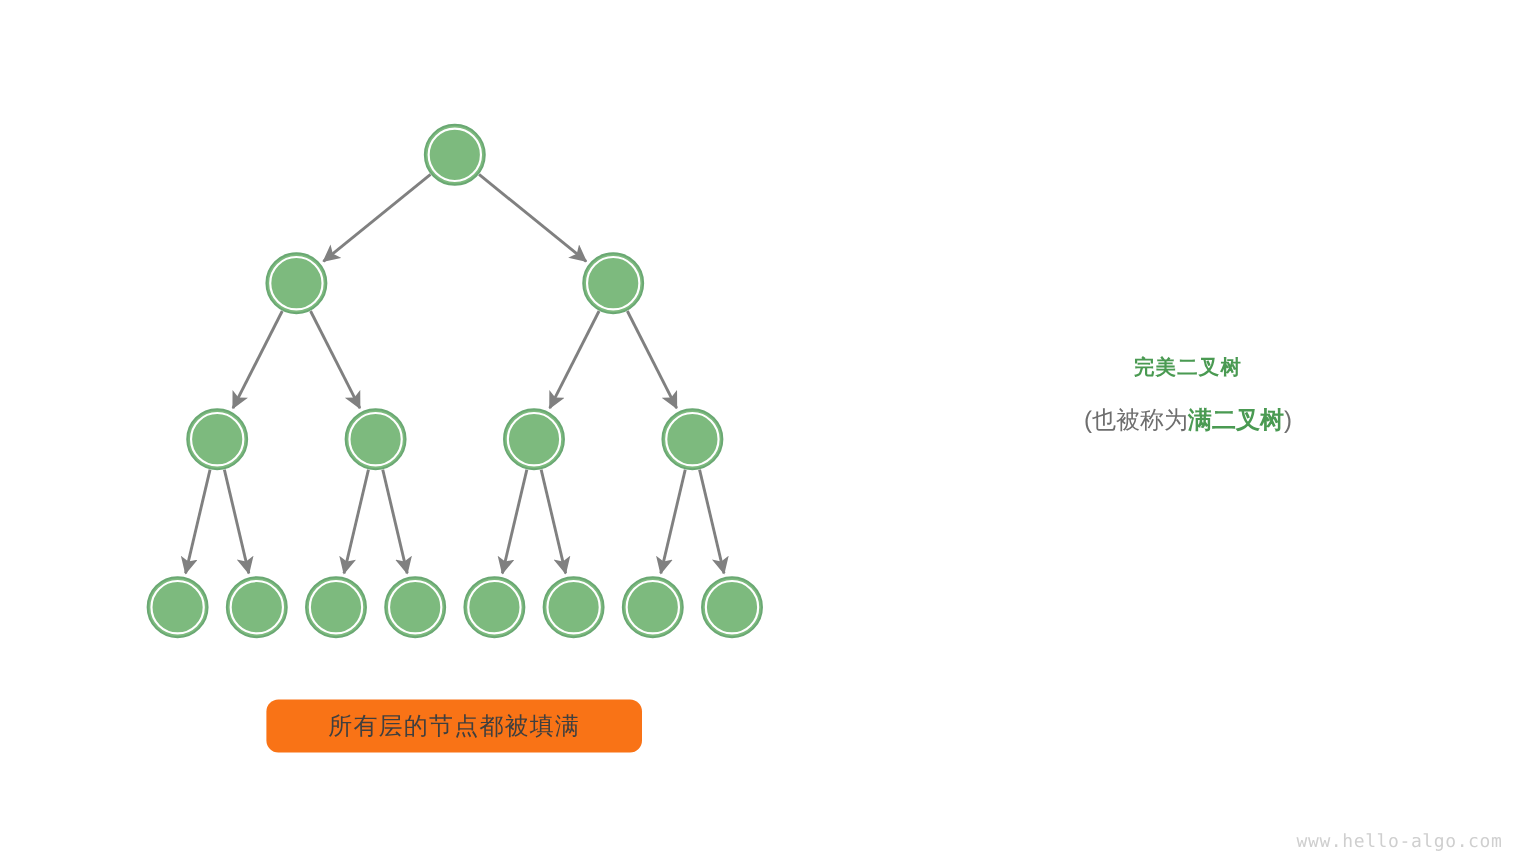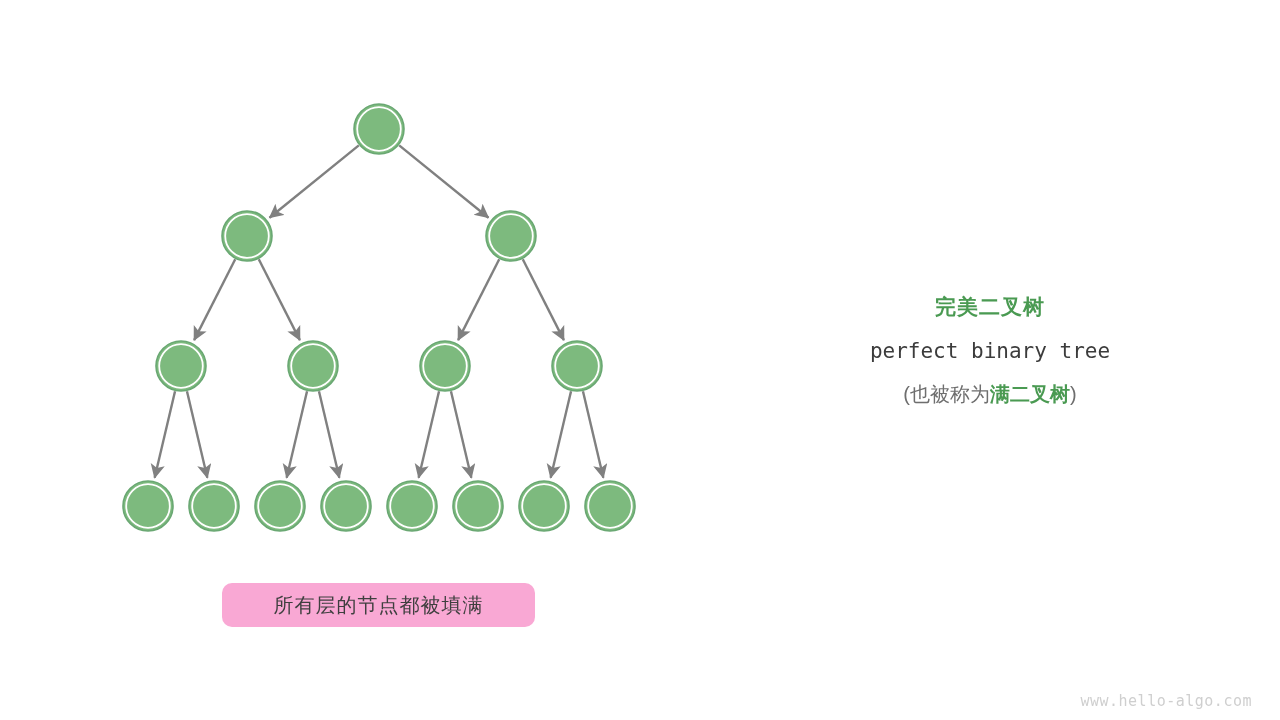--- a/index.html
+++ b/index.html
@@ -27,40 +27,40 @@
     top: 0;
     width: 1280px;
     height: 720px;
   }
   .caption-pill {
     position: absolute;
     left: 222px;
     top: 583px;
     width: 313px;
     height: 44px;
-    background: #f9a8d4;
+    background: #f97316;
     border-radius: 10px;
     display: flex;
     align-items: center;
     justify-content: center;
     color: #3f3f3f;
     font-size: 20px;
     letter-spacing: 1px;
     font-family: "Liberation Sans", sans-serif;
   }
   .legend {
     position: absolute;
     left: 790px;
     top: 292px;
     width: 400px;
     text-align: center;
   }
   .legend-title {
     color: #4a9a52;
-    font-size: 21px;
+    font-size: 17px;
     font-weight: bold;
     letter-spacing: 1px;
     line-height: 30px;
     margin-bottom: 15px;
   }
   .legend-sub {
     color: #3c3c3c;
     font-size: 21px;
     font-family: "DejaVu Sans Mono", monospace;
     line-height: 28px;
@@ -176,21 +176,20 @@
         </g>
       </g>
   </svg>
 
   <div class="caption-pill">
     <span>所有层的节点都被填满</span>
   </div>
 
   <div class="legend">
     <div class="legend-title">完美二叉树</div>
-    <div class="legend-sub">perfect binary tree</div>
     <div class="legend-alias">
       <span>(也被称为</span><span class="alias-strong">满二叉树</span><span>)</span>
     </div>
   </div>
 
   <div class="watermark">www.hello-algo.com</div>
 
 </div>
 
 </body></html>

